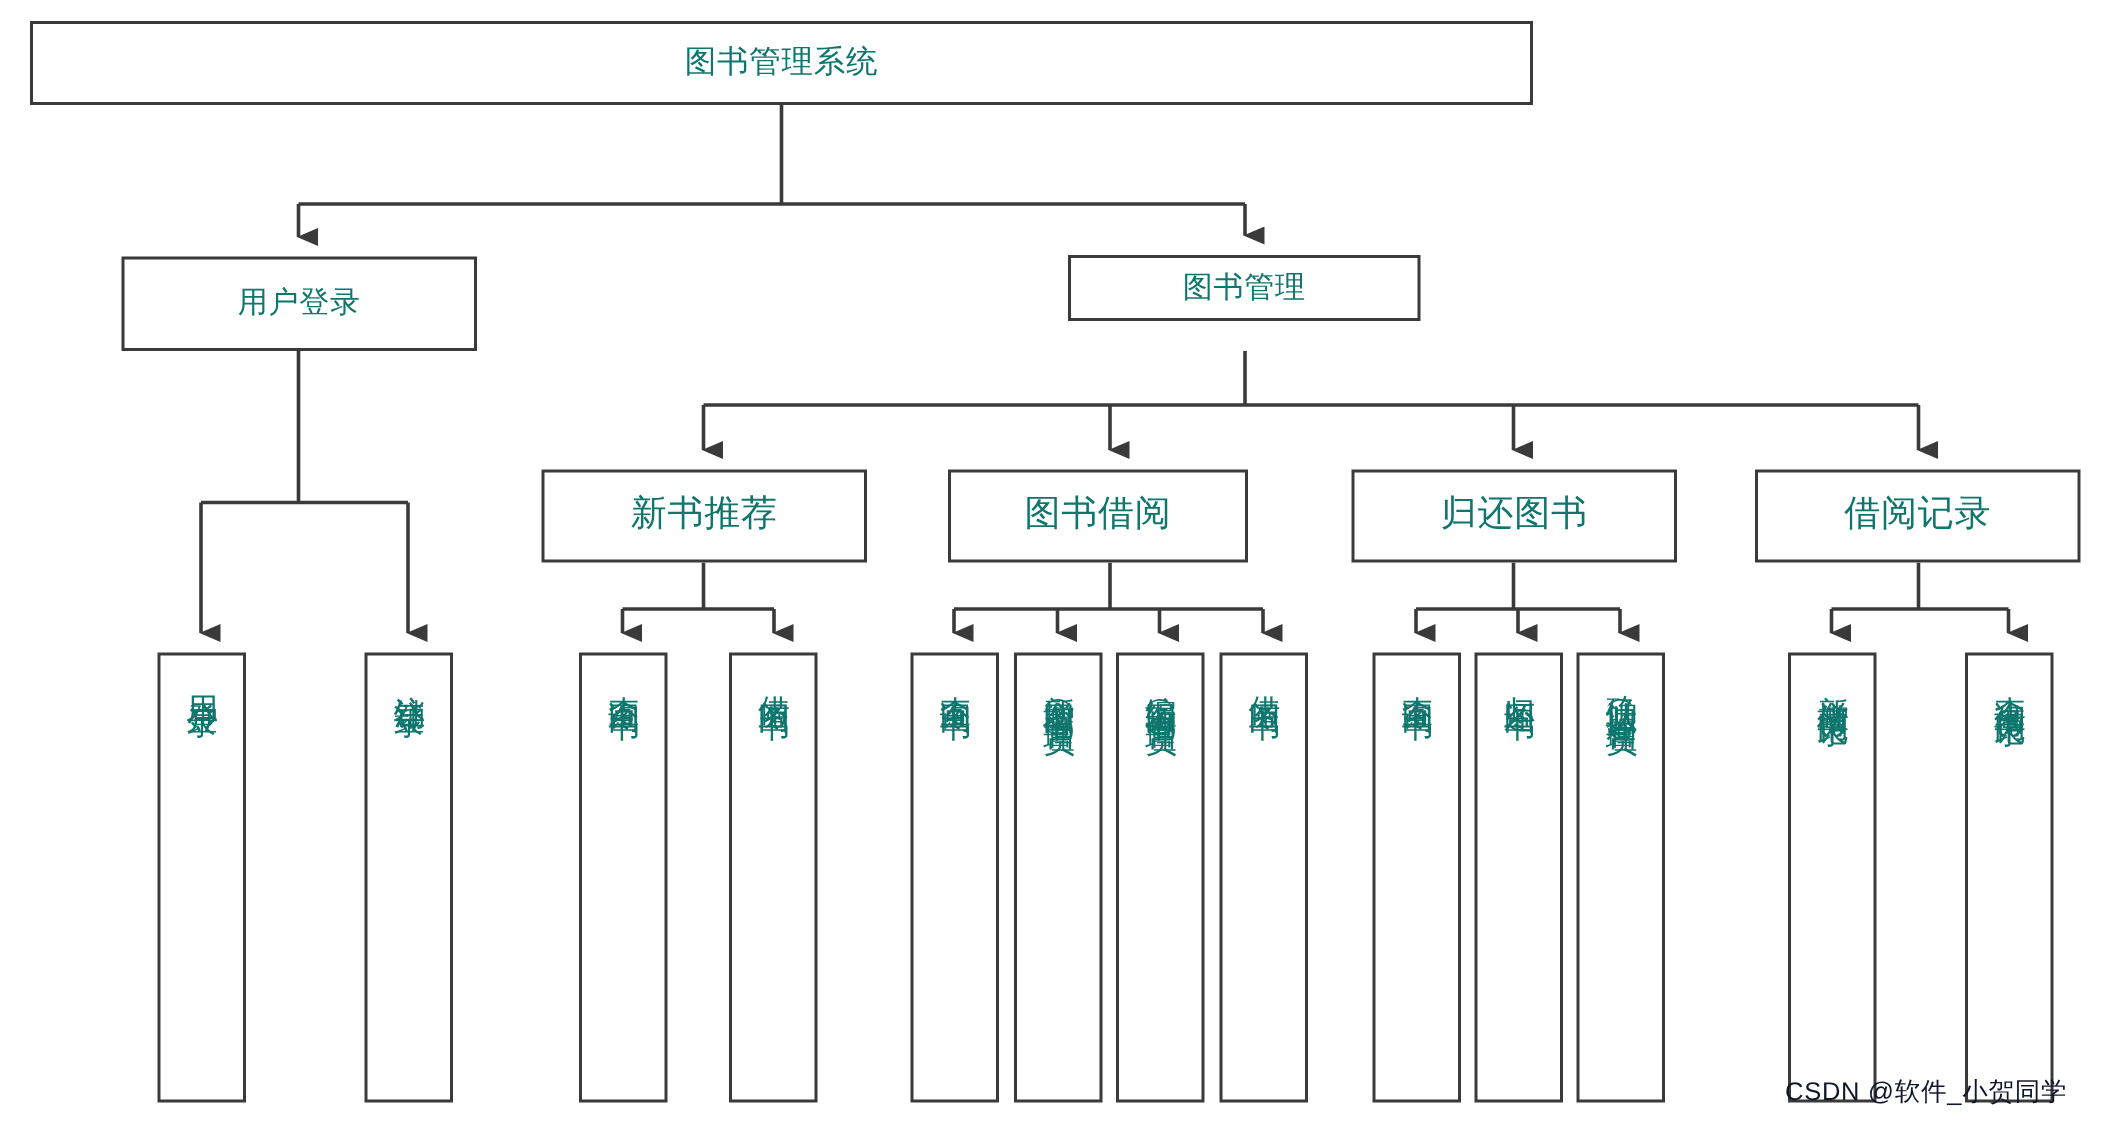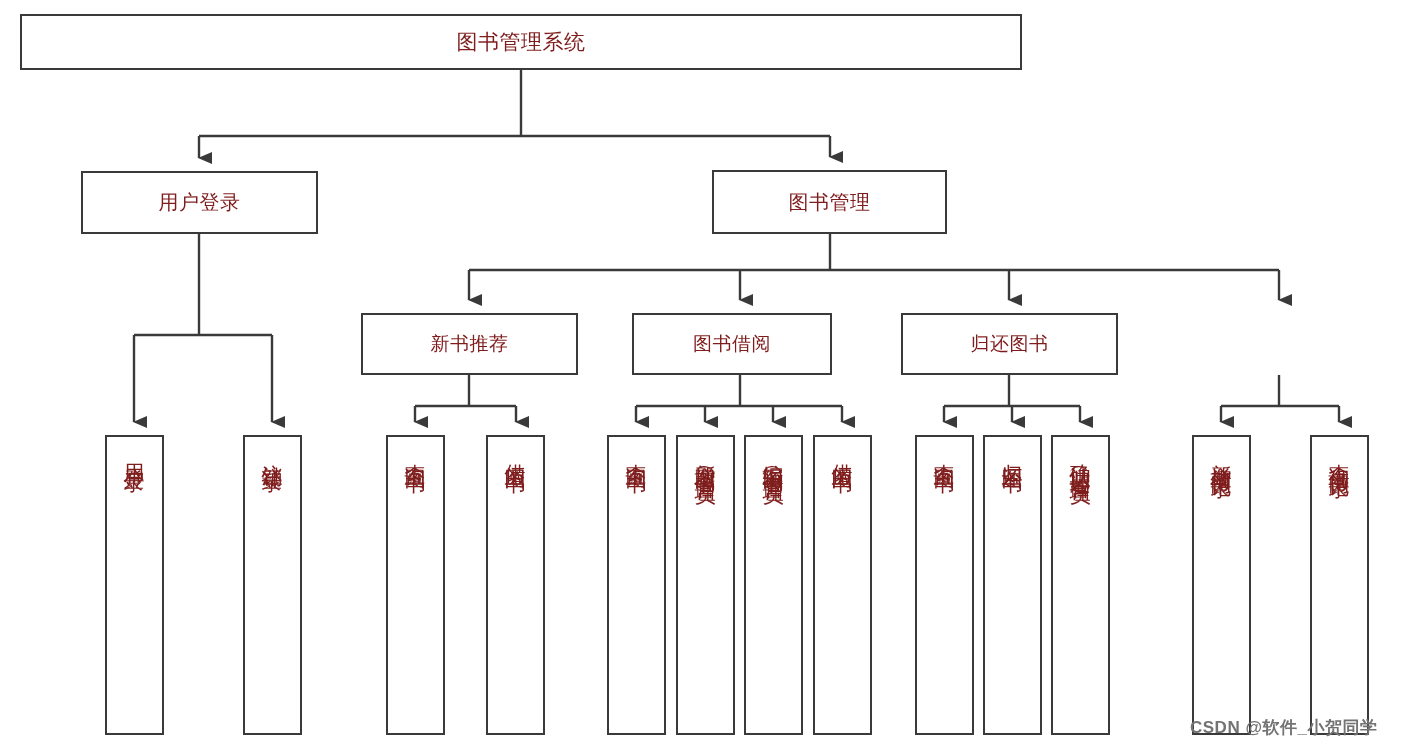--- a/index.html
+++ b/index.html
@@ -26,48 +26,47 @@
     pointer-events: none;
   }
   .node {
     position: absolute;
     box-sizing: border-box;
     background: #ffffff;
     border: 2px solid #3a3a3a;
     display: flex;
     align-items: center;
     justify-content: center;
-    color: #7f1d1d;
+    color: #0f766e;
   }
   .node .label {
     line-height: 1.15;
     white-space: nowrap;
     letter-spacing: 0.5px;
   }
   .node.root .label { font-size: 21px; }
   .node.level1 .label { font-size: 20px; }
-  .node.level2 .label { font-size: 19px; font-family: Liberation Serif, serif; }
+  .node.level2 .label { font-size: 24px; font-family: Liberation Serif, serif; }
   .node.leaf {
     align-items: flex-start;
     padding-top: 10px;
   }
   .node.leaf .label {
     writing-mode: vertical-rl;
     text-orientation: upright;
     font-size: 21px;
     letter-spacing: 3px;
     line-height: 1;
   }
   .watermark {
     position: absolute;
     font-size: 17px;
-    color: #737373;
+    color: #0f172a;
     white-space: nowrap;
     letter-spacing: 0.5px;
-    font-weight: bold;
   }
 </style>
 </head>
 <body>
 
 <div id="canvas">
 
   <svg id="connectors" viewBox="0 0 1405 747" xmlns="http://www.w3.org/2000/svg">
     <defs>
       <marker id="arrow" viewBox="0 0 12 14" refX="6" refY="13" markerWidth="12" markerHeight="14" orient="auto-start-reverse" markerUnits="userSpaceOnUse">
@@ -120,32 +119,35 @@
     </g>
   </svg>
 
   <div class="node root" style="left:20px; top:14px; width:1002px; height:56px;">
     <span class="label">图书管理系统</span>
   </div>
 
   <div class="node level1" style="left:81px; top:171px; width:237px; height:63px;">
     <span class="label">用户登录</span>
   </div>
-  <div class="node level1" style="left:712px; top:170px; width:235px; height:64px;">
+  <div class="node level1" style="left:712px; top:170px; width:235px; height:44px;">
     <span class="label">图书管理</span>
   </div>
 
   <div class="node level2" style="left:361px; top:313px; width:217px; height:62px;">
     <span class="label">新书推荐</span>
   </div>
   <div class="node level2" style="left:632px; top:313px; width:200px; height:62px;">
     <span class="label">图书借阅</span>
   </div>
   <div class="node level2" style="left:901px; top:313px; width:217px; height:62px;">
     <span class="label">归还图书</span>
+  </div>
+  <div class="node level2" style="left:1170px; top:313px; width:217px; height:62px;">
+    <span class="label">借阅记录</span>
   </div>
 
   <div class="node leaf" style="left:105px; top:435px; width:59px; height:300px;">
     <span class="label">用户登录</span>
   </div>
   <div class="node leaf" style="left:243px; top:435px; width:59px; height:300px;">
     <span class="label">注销登录</span>
   </div>
   <div class="node leaf" style="left:386px; top:435px; width:59px; height:300px;">
     <span class="label">查询图书</span>

